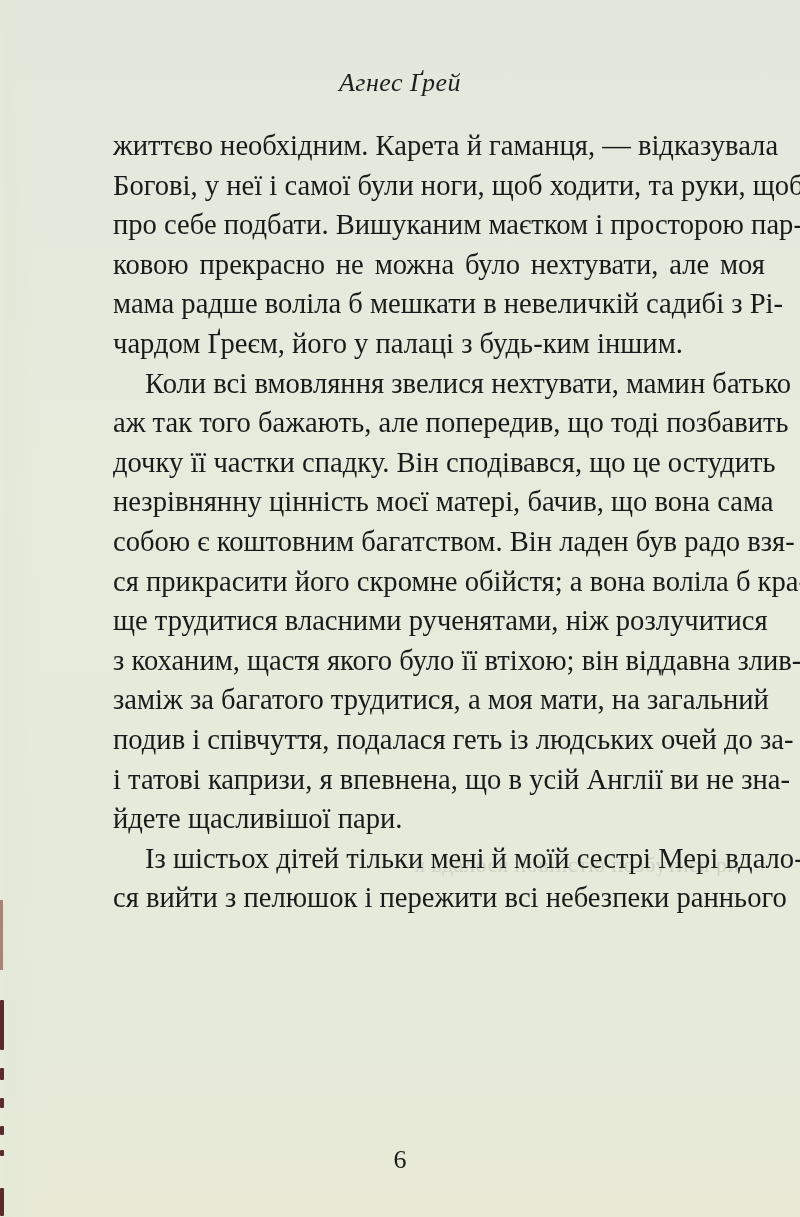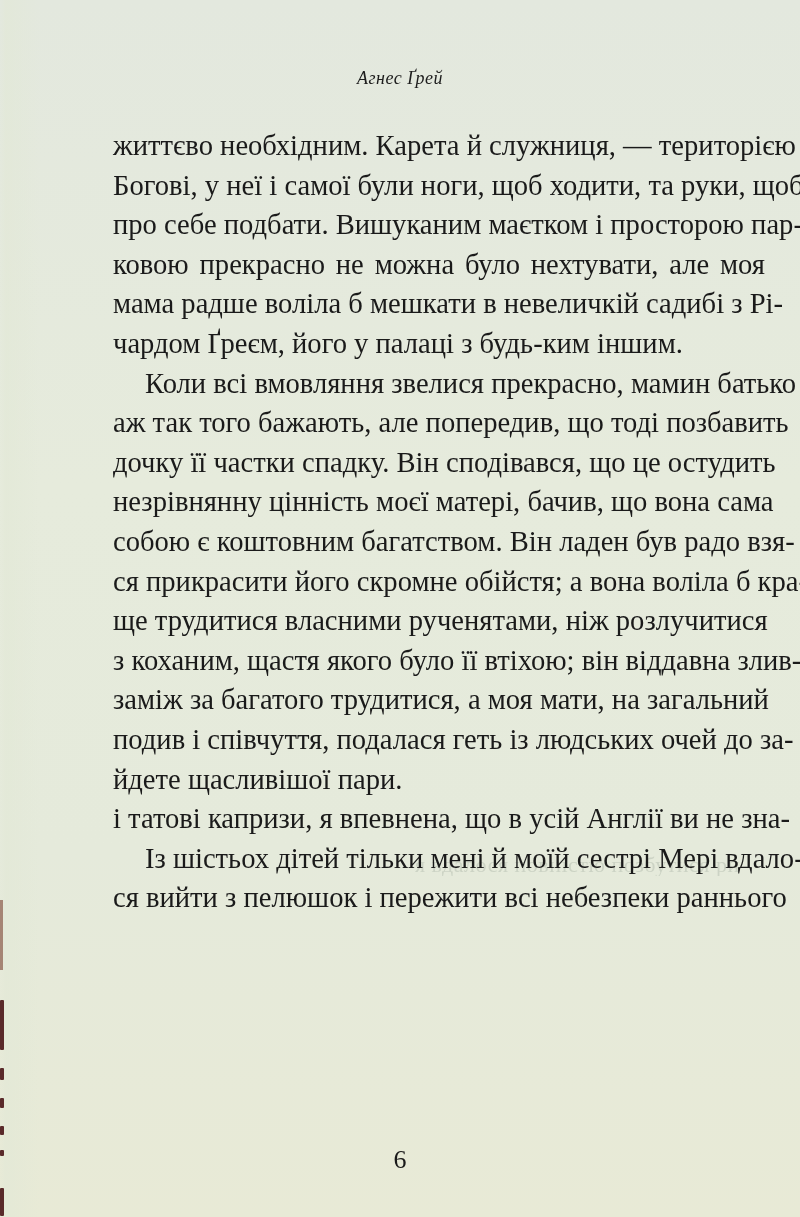--- a/index.html
+++ b/index.html
@@ -40,21 +40,21 @@
       background: #8a5a4a;
       opacity: 0.7;
     }
     .running-head {
       position: absolute;
       top: 68px;
       left: 0; width: 800px;
       text-align: center;
       font-family: "Liberation Serif", "DejaVu Serif", serif;
       font-style: italic;
-      font-size: 18px;
+      font-size: 26px;
       color: #1e1e1e;
       letter-spacing: 0.5px;
     }
     .text-block {
       position: absolute;
       left: 113px;
       top: 126px;
       width: 652px;
       font-size: 28.6px;
       line-height: 39.6px;
@@ -109,41 +109,41 @@
     <div class="edge-mark" style="top:228px;height:28px;"></div>
   </div>
 
   <div class="running-head">Агнес Ґрей</div>
 
   <div class="bleed">я вдалося повністю позбутися ри</div>
 
   <div class="text-block">
 
     <div>
-      <span class="line">життєво необхідним. Карета й служниця, — територією</span>
+      <span class="line">життєво необхідним. Карета й гаманця, — відказувала</span>
       <span class="line">Богові, у неї і самої були ноги, щоб ходити, та руки, щоб</span>
       <span class="line">про себе подбати. Вишуканим маєтком і просторою пар-</span>
       <span class="line">ковою прекрасно не можна було нехтувати, але моя</span>
       <span class="line">мама радше воліла б мешкати в невеличкій садибі з Рі-</span>
       <span class="line last">чардом Ґреєм, його у палаці з будь-ким іншим.</span>
     </div>
 
     <div>
-      <span class="line indent">Коли всі вмовляння звелися прекрасно, мамин батько</span>
+      <span class="line indent">Коли всі вмовляння звелися нехтувати, мамин батько</span>
       <span class="line">аж так того бажають, але попередив, що тоді позбавить</span>
       <span class="line">дочку її частки спадку. Він сподівався, що це остудить</span>
       <span class="line">незрівнянну цінність моєї матері, бачив, що вона сама</span>
       <span class="line">собою є коштовним багатством. Він ладен був радо взя-</span>
       <span class="line">ся прикрасити його скромне обійстя; а вона воліла б кра-</span>
       <span class="line">ще трудитися власними рученятами, ніж розлучитися</span>
       <span class="line">з коханим, щастя якого було її втіхою; він віддавна злив-</span>
       <span class="line">заміж за багатого трудитися, а моя мати, на загальний</span>
       <span class="line">подив і співчуття, подалася геть із людських очей до за-</span>
+      <span class="line">і татові капризи, я впевнена, що в усій Англії ви не зна-</span>
       <span class="line last">йдете щасливішої пари.</span>
-      <span class="line">і татові капризи, я впевнена, що в усій Англії ви не зна-</span>
     </div>
 
     <div>
       <span class="line indent">Із шістьох дітей тільки мені й моїй сестрі Мері вдало-</span>
       <span class="line">ся вийти з пелюшок і пережити всі небезпеки раннього</span>
 
     </div>
   </div>
 
   <div class="page-number">6</div>

